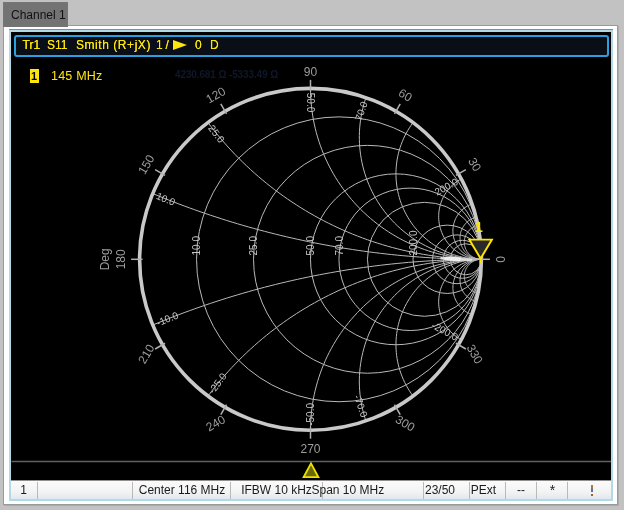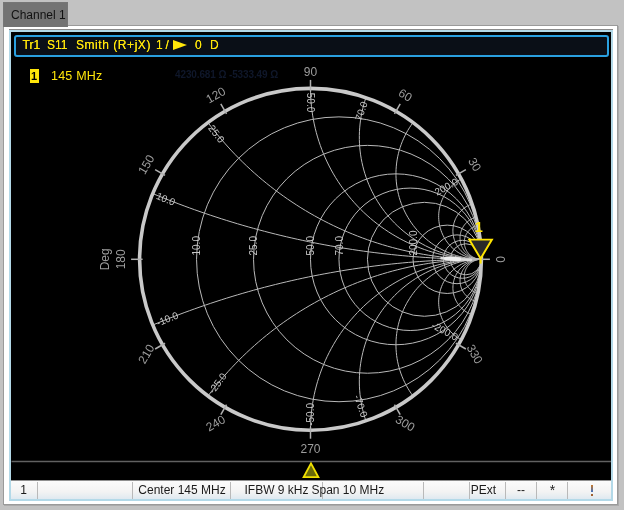--- a/index.html
+++ b/index.html
@@ -111,21 +111,22 @@
 <div style="position:absolute;left:26px;top:1px;width:1px;height:17px;background:#b9b9b9"></div>
 <div style="position:absolute;left:121px;top:1px;width:1px;height:17px;background:#b9b9b9"></div>
 <div style="position:absolute;left:219px;top:1px;width:1px;height:17px;background:#b9b9b9"></div>
 <div style="position:absolute;left:311px;top:1px;width:1px;height:17px;background:#b9b9b9"></div>
 <div style="position:absolute;left:412px;top:1px;width:1px;height:17px;background:#b9b9b9"></div>
 <div style="position:absolute;left:457.5px;top:1px;width:1px;height:17px;background:#b9b9b9"></div>
 <div style="position:absolute;left:494px;top:1px;width:1px;height:17px;background:#b9b9b9"></div>
 <div style="position:absolute;left:525px;top:1px;width:1px;height:17px;background:#b9b9b9"></div>
 <div style="position:absolute;left:556px;top:1px;width:1px;height:17px;background:#b9b9b9"></div>
 <div style="position:absolute;left:-47.5px;top:0;width:120px;height:18px;line-height:19px;text-align:center;color:#1b1b1b">1</div>
-<div style="position:absolute;left:111px;top:0;width:120px;height:18px;line-height:19px;text-align:center;color:#1b1b1b">Center 145 MHz</div>
-<div style="position:absolute;left:205.5px;top:0;width:120px;height:18px;line-height:19px;text-align:center;color:#1b1b1b">IFBW 9 kHz</div>
+<div style="position:absolute;left:111px;top:0;width:120px;height:18px;line-height:19px;text-align:center;color:#1b1b1b">Center 116 MHz</div>
+<div style="position:absolute;left:205.5px;top:0;width:120px;height:18px;line-height:19px;text-align:center;color:#1b1b1b">IFBW 10 kHz</div>
 <div style="position:absolute;left:300.5px;top:0;width:120px;height:18px;line-height:19px;color:#1b1b1b">Span 10 MHz</div>
+<div style="position:absolute;left:369px;top:0;width:120px;height:18px;line-height:19px;text-align:center;color:#1b1b1b">23/50</div>
 <div style="position:absolute;left:412.5px;top:0;width:120px;height:22px;line-height:19px;text-align:center;color:#1b1b1b">PExt</div>
 <div style="position:absolute;left:450px;top:0;width:120px;height:18px;line-height:19px;text-align:center;color:#1b1b1b">--</div>
 <div style="position:absolute;left:481.5px;top:0;width:120px;height:18px;line-height:19px;text-align:center;color:#1b1b1b"><span style="font-size:14px">*</span></div>
 <div style="position:absolute;left:579.5px;top:4px;width:2px;height:7px;background:linear-gradient(#c87828,#4070c0)"></div>
 <div style="position:absolute;left:579.5px;top:12.5px;width:2px;height:2.5px;background:#a06030"></div>
 </div>
 
 </body></html>

